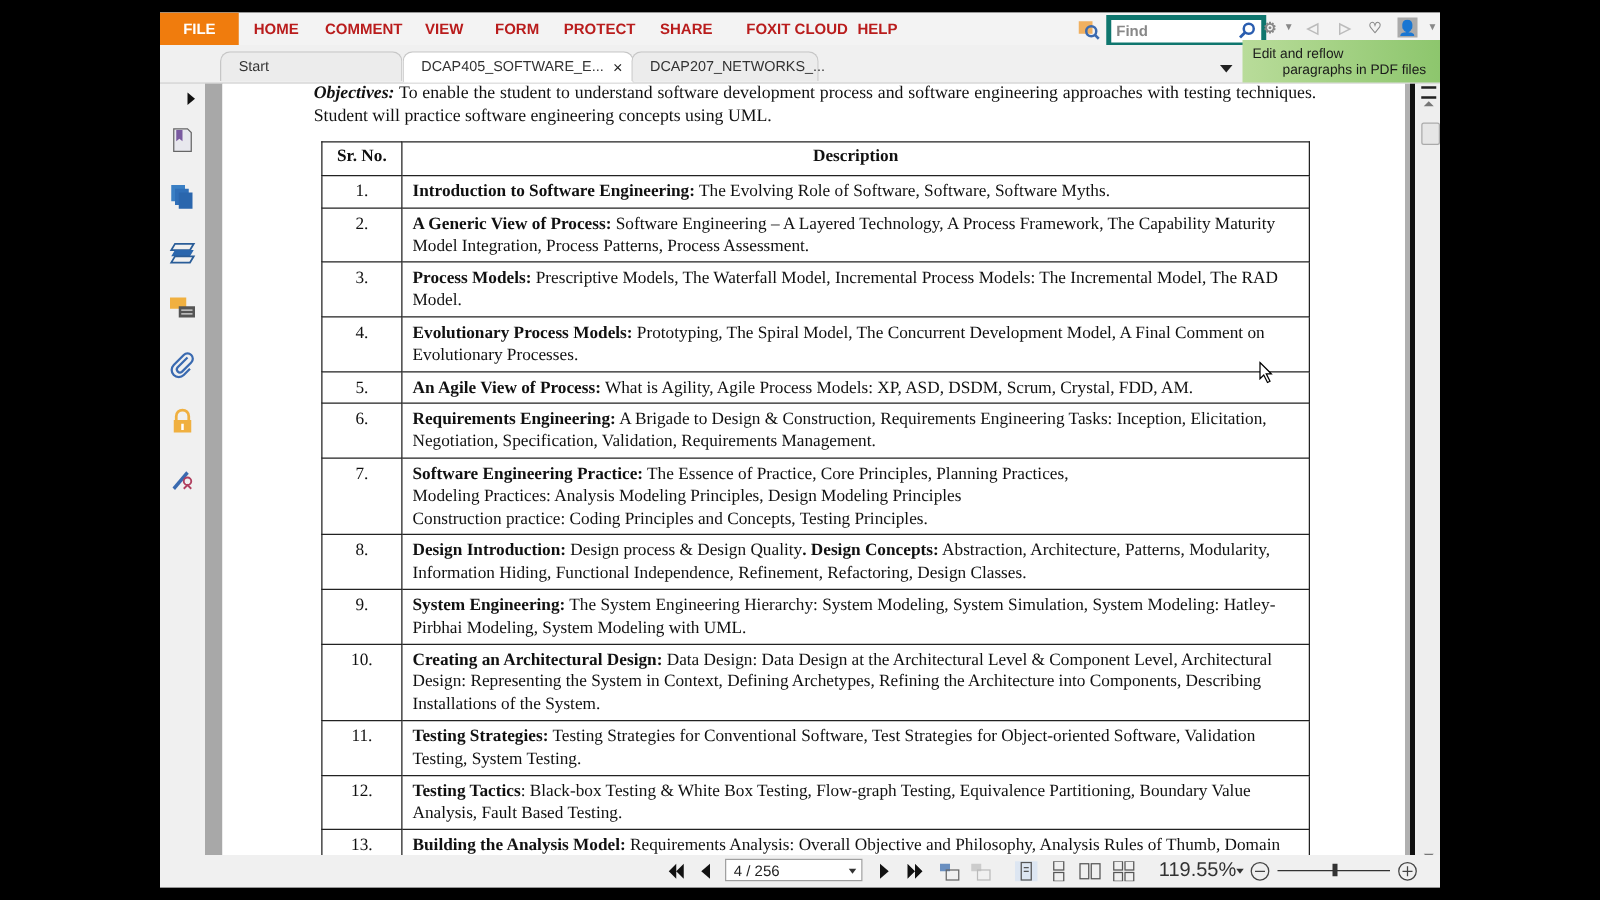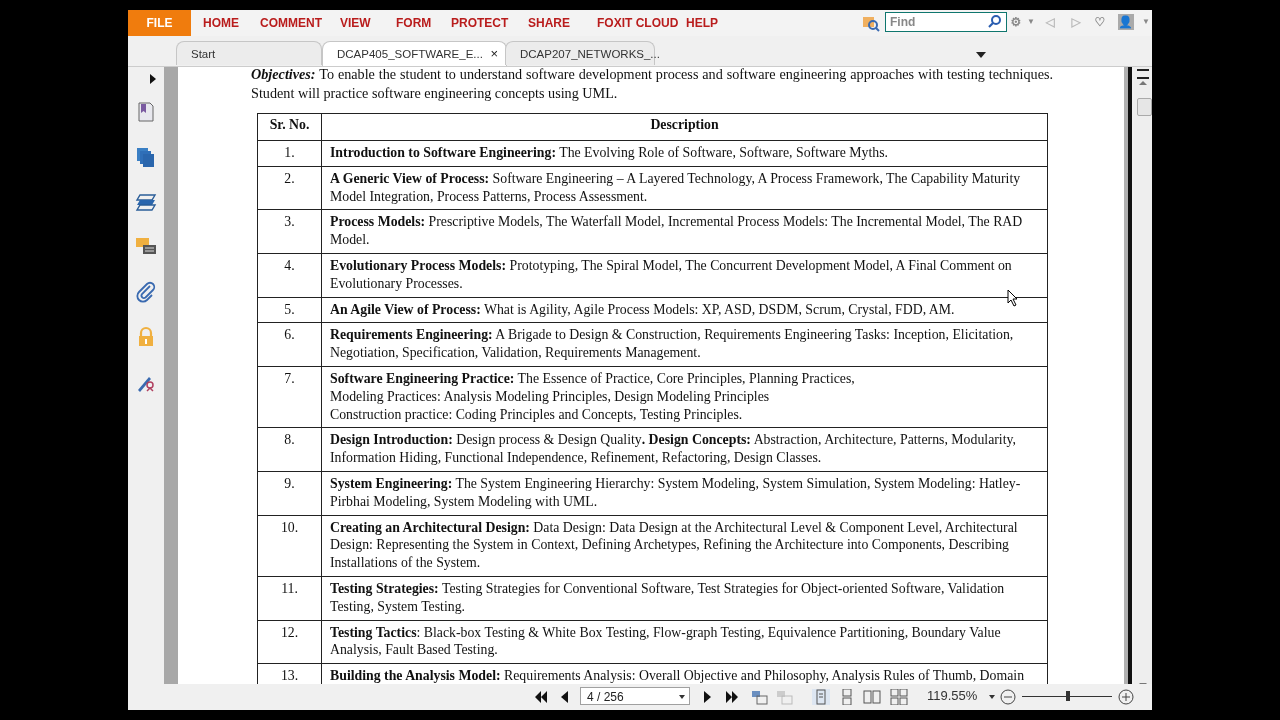--- a/index.html
+++ b/index.html
@@ -3,21 +3,21 @@
 <meta charset="utf-8">
 <style>
   html,body{margin:0;padding:0;}
   body{width:1280px;height:720px;background:#000;position:relative;overflow:hidden;font-family:"Liberation Sans",sans-serif;}
   .app{position:absolute;left:128px;top:10px;width:1024px;height:700px;background:#f0f0f0;overflow:hidden;}
   
   .menubar{position:absolute;left:0;top:0;width:1176px;height:26px;background:#f3f3f3;font-weight:bold;}
   .menu-item{position:absolute;top:0;height:26px;line-height:26px;font-size:12px;color:#b91c1c;cursor:pointer;}
   .menu-file{left:0;width:63px;background:#f07c0d;color:#fff;text-align:center;}
   .find-icon{position:absolute;left:734px;top:4px;width:18px;height:18px;}
-  .find-box{position:absolute;left:757px;top:2px;width:116px;height:18px;border:1px solid #0f766e;background:#fff;font-size:12px;color:#888;line-height:18px;padding-left:4px;box-sizing:content-box;}
+  .find-box{position:absolute;left:757px;top:2px;width:116px;height:18px;border:4px solid #0f766e;background:#fff;font-size:12px;color:#888;line-height:18px;padding-left:4px;box-sizing:content-box;}
   .find-mag{position:absolute;right:4px;top:1px;width:14px;height:14px;}
   .tb-ico{position:absolute;top:4px;width:16px;height:16px;color:#888;font-size:12px;line-height:16px;text-align:center;}
   
   .tabbar{position:absolute;left:0;top:26px;width:1024px;height:30px;background:#f0f0f0;border-bottom:1px solid #ccc;}
   .tab{position:absolute;top:5px;height:24px;line-height:24px;font-size:11.5px;color:#333;padding-left:14px;box-sizing:border-box;border:1px solid #c6c6c6;border-bottom:none;border-radius:8px 8px 0 0;background:#ececec;}
   .tab.active{background:#fff;height:25px;}
   .tab-close{position:absolute;right:8px;top:0;font-size:13px;color:#222;}
   .tab-dropdown{position:absolute;left:848px;top:16px;width:0;height:0;border-left:5px solid transparent;border-right:5px solid transparent;border-top:6px solid #222;}
   .promo{position:absolute;left:866px;top:22px;width:158px;height:34px;background:linear-gradient(90deg,#b9dc9a,#8dc66d);font-size:11px;color:#1a1a1a;line-height:13px;}
   .promo .l1{position:absolute;left:8px;top:5px;}
@@ -43,21 +43,21 @@
   .vscroll{position:absolute;left:1006px;top:57px;width:18px;height:624px;background:#eeeeee;}
   .vs-split{position:absolute;left:3px;top:2px;width:12px;height:6px;border-top:2px solid #222;border-bottom:2px solid #222;}
   .vs-up{position:absolute;left:5px;top:14px;width:0;height:0;border-left:4px solid transparent;border-right:4px solid transparent;border-bottom:4px solid #777;}
   .vs-thumb{position:absolute;left:3px;top:31px;width:13px;height:16px;background:#e6e6e6;border:1px solid #aaa;border-radius:2px;}
   .vs-down{position:absolute;left:5px;bottom:4px;width:0;height:0;border-left:4px solid transparent;border-right:4px solid transparent;border-top:4px solid #777;}
   
   .statusbar{position:absolute;left:0;top:674px;width:1024px;height:26px;background:#f0f0f0;}
   .sb-btn{position:absolute;top:5px;height:16px;cursor:pointer;}
   .page-input{position:absolute;left:452px;top:3px;width:110px;height:18px;border:1px solid #a0a0a0;background:#fff;font-size:12px;line-height:18px;padding-left:6px;box-sizing:border-box;color:#222;}
   .page-dd{position:absolute;right:4px;top:7px;width:0;height:0;border-left:3px solid transparent;border-right:3px solid transparent;border-top:4px solid #333;}
-  .zoom-val{position:absolute;left:799px;top:4px;font-size:13px;color:#333;}
+  .zoom-val{position:absolute;left:799px;top:4px;font-size:16px;color:#333;}
   .zoom-dd{position:absolute;left:861px;top:11px;width:0;height:0;border-left:3px solid transparent;border-right:3px solid transparent;border-top:4px solid #333;}
   .zoom-track{position:absolute;left:894px;top:12px;width:90px;height:1px;background:#333;}
   .zoom-thumb{position:absolute;left:938px;top:7px;width:4px;height:10px;background:#333;}
   .cursor{position:absolute;left:1007px;top:279px;}
 </style>
 </head>
 <body>
 
 <div class="app">
 
@@ -99,20 +99,24 @@
     </div>
     <div class="tab active" style="left:194px;width:185px">
       <span>DCAP405_SOFTWARE_E...</span>
       <span class="tab-close">×</span>
     </div>
     <div class="tab" style="left:377px;width:150px">
       <span>DCAP207_NETWORKS_...</span>
     </div>
     <div class="tab-dropdown"></div>
   </div>
+  <div class="promo">
+    <span class="l1">Edit and reflow</span>
+    <span class="l2">paragraphs in PDF files</span>
+  </div>
 
   <div class="leftnav">
     <div class="nav-arrow"></div>
     <svg class="nav-ico" style="top:34px" viewBox="0 0 22 22">
       <path d="M4 2h11l3 3v15H4z" fill="#e8e8ee" stroke="#666" stroke-width="1"></path>
       <path d="M6 3h5v9l-2.5-2L6 12z" fill="#7a5aa0"></path>
     </svg>
     <svg class="nav-ico" style="top:79px" viewBox="0 0 22 22">
       <rect x="2" y="2" width="11" height="13" fill="#3a7fc4"></rect>
       <rect x="5" y="5" width="11" height="13" fill="#2f6fb8"></rect>

